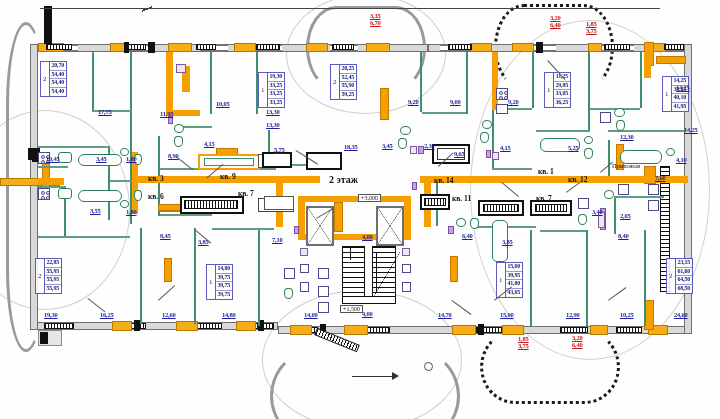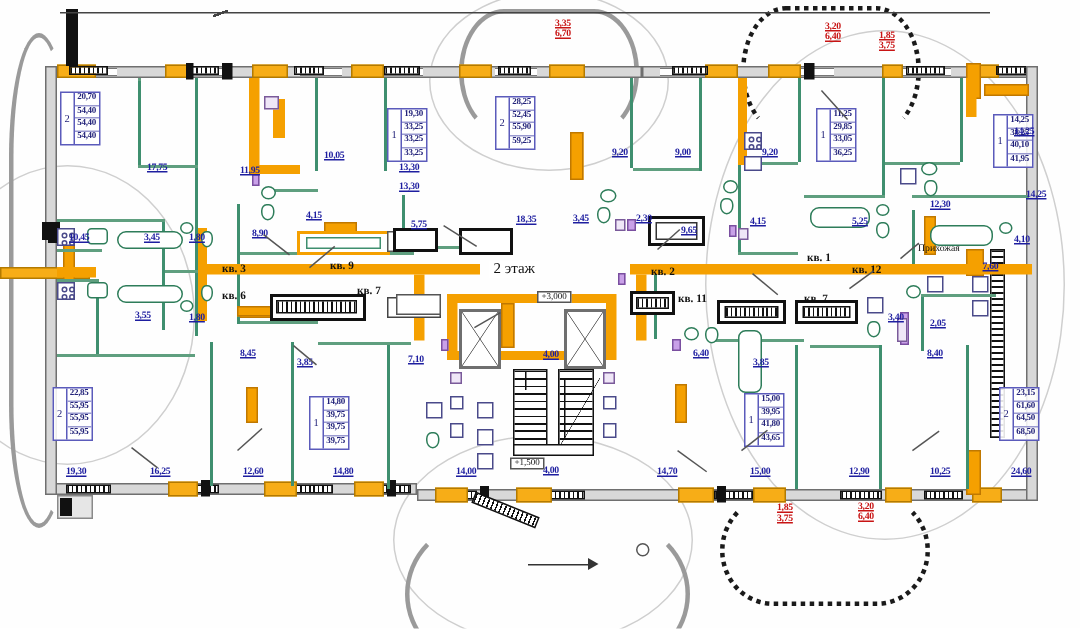--- a/index.html
+++ b/index.html
@@ -42,21 +42,21 @@
 
   
   .dim{font-size:6.5px;color:#1e1ea0;font-weight:bold;
        text-decoration:underline;white-space:nowrap;letter-spacing:-.2px;}
   .dim-red{font-size:6.5px;color:#c81414;font-weight:bold;
        text-decoration:underline;white-space:nowrap;letter-spacing:-.2px;}
   .kv{font-size:7.5px;color:#111;font-weight:bold;white-space:nowrap;}
   .note{font-size:6.5px;color:#111;white-space:nowrap;}
   .lvl{font-size:6px;color:#111;border:1px solid #555;background:#fff;
        padding:0 2px;white-space:nowrap;}
-  .title{font-size:10px;font-weight:normal;color:#111;white-space:nowrap;}
+  .title{font-size:10px;font-weight:bold;color:#111;white-space:nowrap;}
 
   
   .tub{border:1px solid #2e7d5a;border-radius:6px;background:#fff;}
   .sink{border:1px solid #2e7d5a;border-radius:50%;background:#fff;}
   .wc{border:1px solid #2e7d5a;border-radius:45% 45% 55% 55%;background:#fff;}
   .stove{border:1px solid #4a4a8a;background:#fff;}
   .stove i{position:absolute;width:2px;height:2px;border:1px solid #4a4a8a;border-radius:50%;}
   .cab{border:1px solid #7a5a9a;background:#efe6f7;}
   .riser{background:#c9a0e8;border:1px solid #7a4fa0;}
   .elev{border:2px solid #6f6f6f;background:#fff;}
@@ -525,21 +525,21 @@
   </div>
   <div class="abs" style="left:572px;top:334px;text-align:center;">
     <div class="dim-red">3,20</div>
     <div class="dim-red">6,40</div>
   </div>
 
   <div class="abs kv" style="left:148px;top:174px;">кв. 3</div>
   <div class="abs kv" style="left:220px;top:172px;">кв. 9</div>
   <div class="abs kv" style="left:148px;top:192px;">кв. 6</div>
   <div class="abs kv" style="left:238px;top:189px;">кв. 7</div>
-  <div class="abs kv" style="left:434px;top:176px;">кв. 2</div>
+  <div class="abs kv" style="left:434px;top:176px;">кв. 14</div>
   <div class="abs kv" style="left:538px;top:167px;">кв. 1</div>
   <div class="abs kv" style="left:568px;top:175px;">кв. 12</div>
   <div class="abs kv" style="left:536px;top:194px;">кв. 7</div>
   <div class="abs kv" style="left:452px;top:194px;">кв. 11</div>
 
   <div class="abs note" style="left:612px;top:162px;">Прихожая</div>
   <div class="abs lead" style="left:600px;top:172px;width:16px;transform:rotate(-40deg);"></div>
 
   <div class="abs title" style="left:326px;top:174px;background:#fff;padding:0 3px;">2 этаж</div>
 

